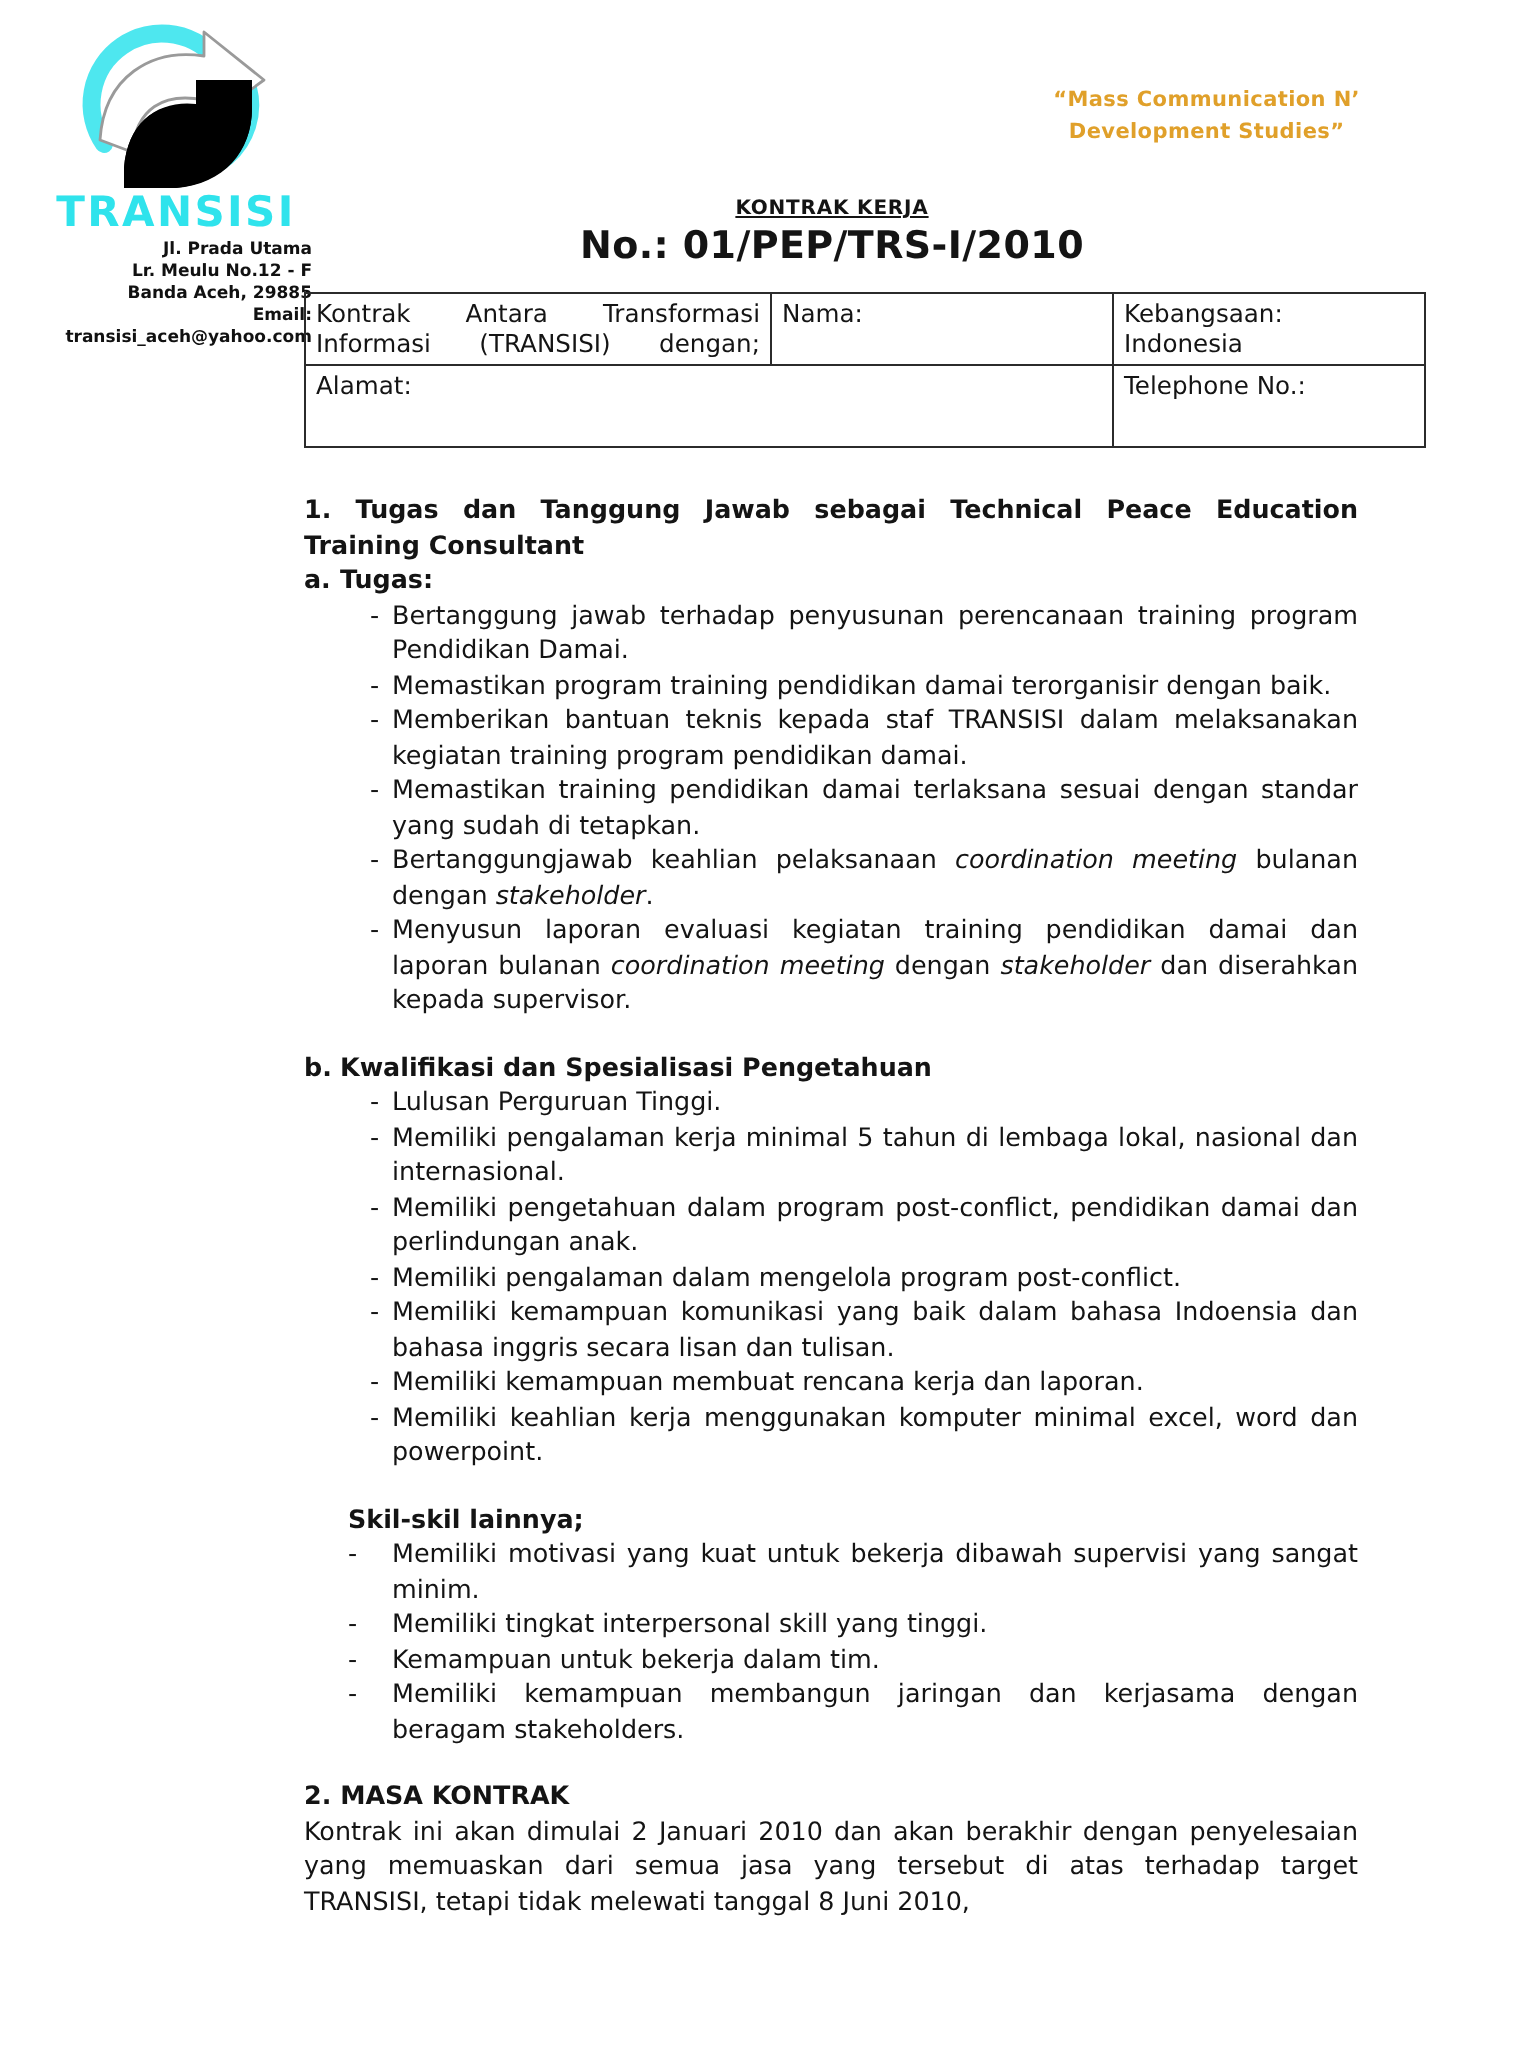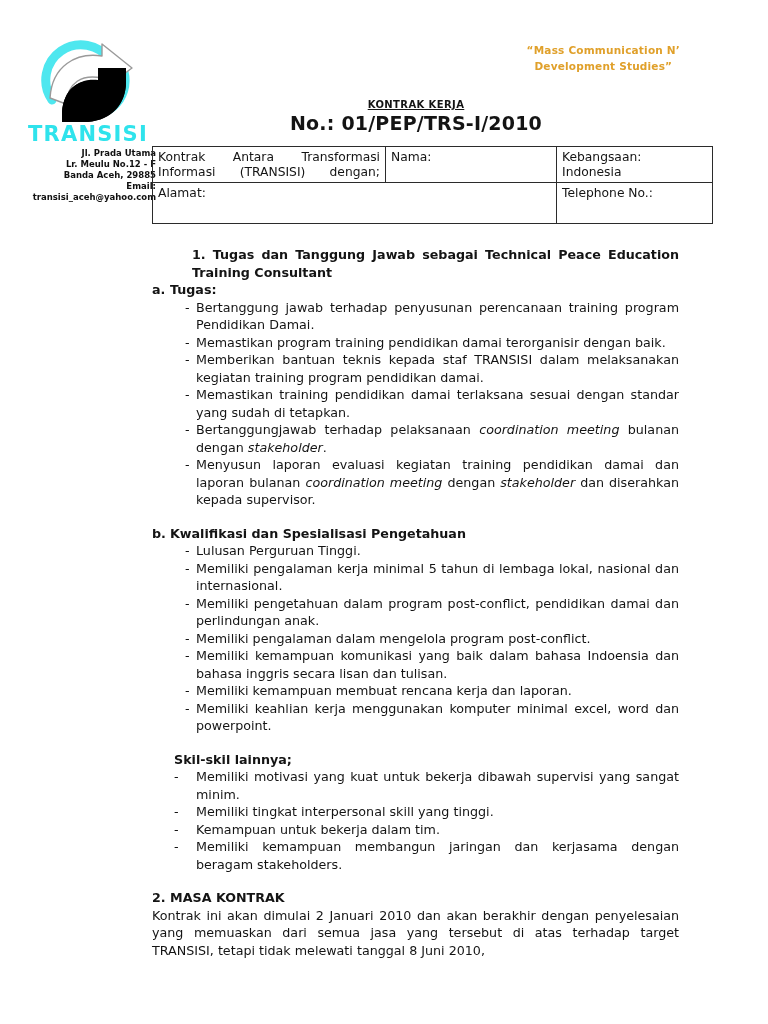--- a/index.html
+++ b/index.html
@@ -20,21 +20,21 @@
     position: absolute;
     left: 0; top: 0;
     width: 768px;
     height: 1024px;
   }
 
   
   .letterhead {
     position: absolute;
     left: 18px;
-    top: 38px;
+    top: 10px;
     width: 140px;
     text-align: center;
   }
   .logo-mark {
     width: 112px;
     height: 88px;
     margin: 0 auto;
     position: relative;
   }
   .logo-mark svg { display: block; }
@@ -124,21 +124,20 @@
     position: absolute;
     left: 152px;
     top: 246px;
     width: 527px;
     font-size: 12.7px;
     line-height: 17.5px;
   }
   .sec-head {
     font-weight: bold;
     text-align: justify;
-    margin-left: 40px;
   }
   .sub-head {
     font-weight: bold;
     margin-top: 0px;
   }
   .sub-head .marker { display: inline-block; width: 18px; }
 
   ul.dash {
     list-style: none;
     margin: 0;
@@ -239,21 +238,21 @@
 
     <div class="sub-head">
       <span class="marker">a.</span><span>Tugas:</span>
     </div>
 
     <ul class="dash">
       <li class="justify-all">Bertanggung jawab terhadap penyusunan perencanaan training program Pendidikan Damai.</li>
       <li class="justify-all">Memastikan program training pendidikan damai terorganisir dengan baik.</li>
       <li class="justify-all">Memberikan bantuan teknis kepada staf TRANSISI dalam melaksanakan kegiatan training program pendidikan damai.</li>
       <li class="justify-all">Memastikan training pendidikan damai terlaksana sesuai dengan standar yang sudah di tetapkan.</li>
-      <li class="justify-all"><span>Bertanggungjawab terhadap pelaksanaan </span><i>coordination meeting</i><span> bulanan dengan </span><i>stakeholder</i><span>.</span></li>
+      <li class="justify-all"><span>Bertanggungjawab keahlian pelaksanaan </span><i>coordination meeting</i><span> bulanan dengan </span><i>stakeholder</i><span>.</span></li>
       <li class="justify-all"><span>Menyusun laporan evaluasi kegiatan training pendidikan damai dan laporan bulanan </span><i>coordination meeting</i><span> dengan </span><i>stakeholder</i><span> dan diserahkan kepada supervisor.</span></li>
     </ul>
 
     <div class="spacer-md"></div>
 
     <div class="sub-head">
       <span class="marker">b.</span><span>Kwalifikasi dan Spesialisasi Pengetahuan</span>
     </div>
 
     <ul class="dash">

